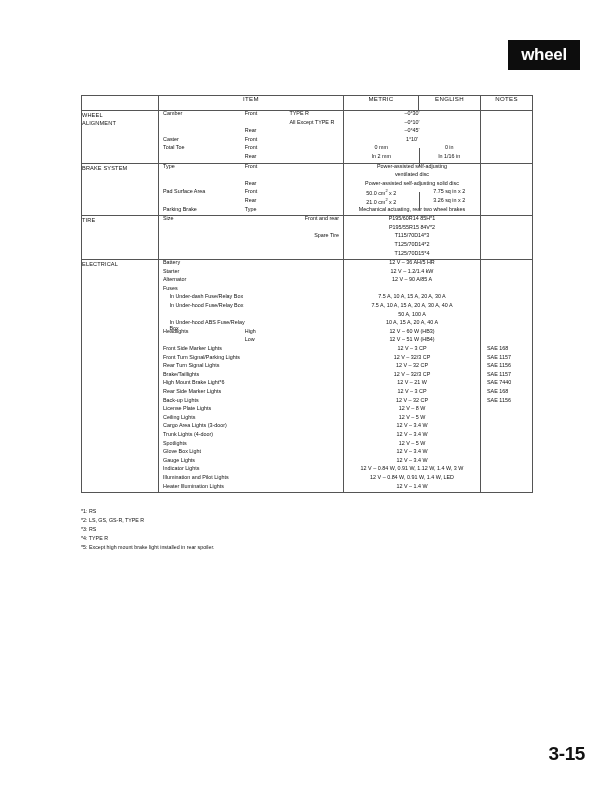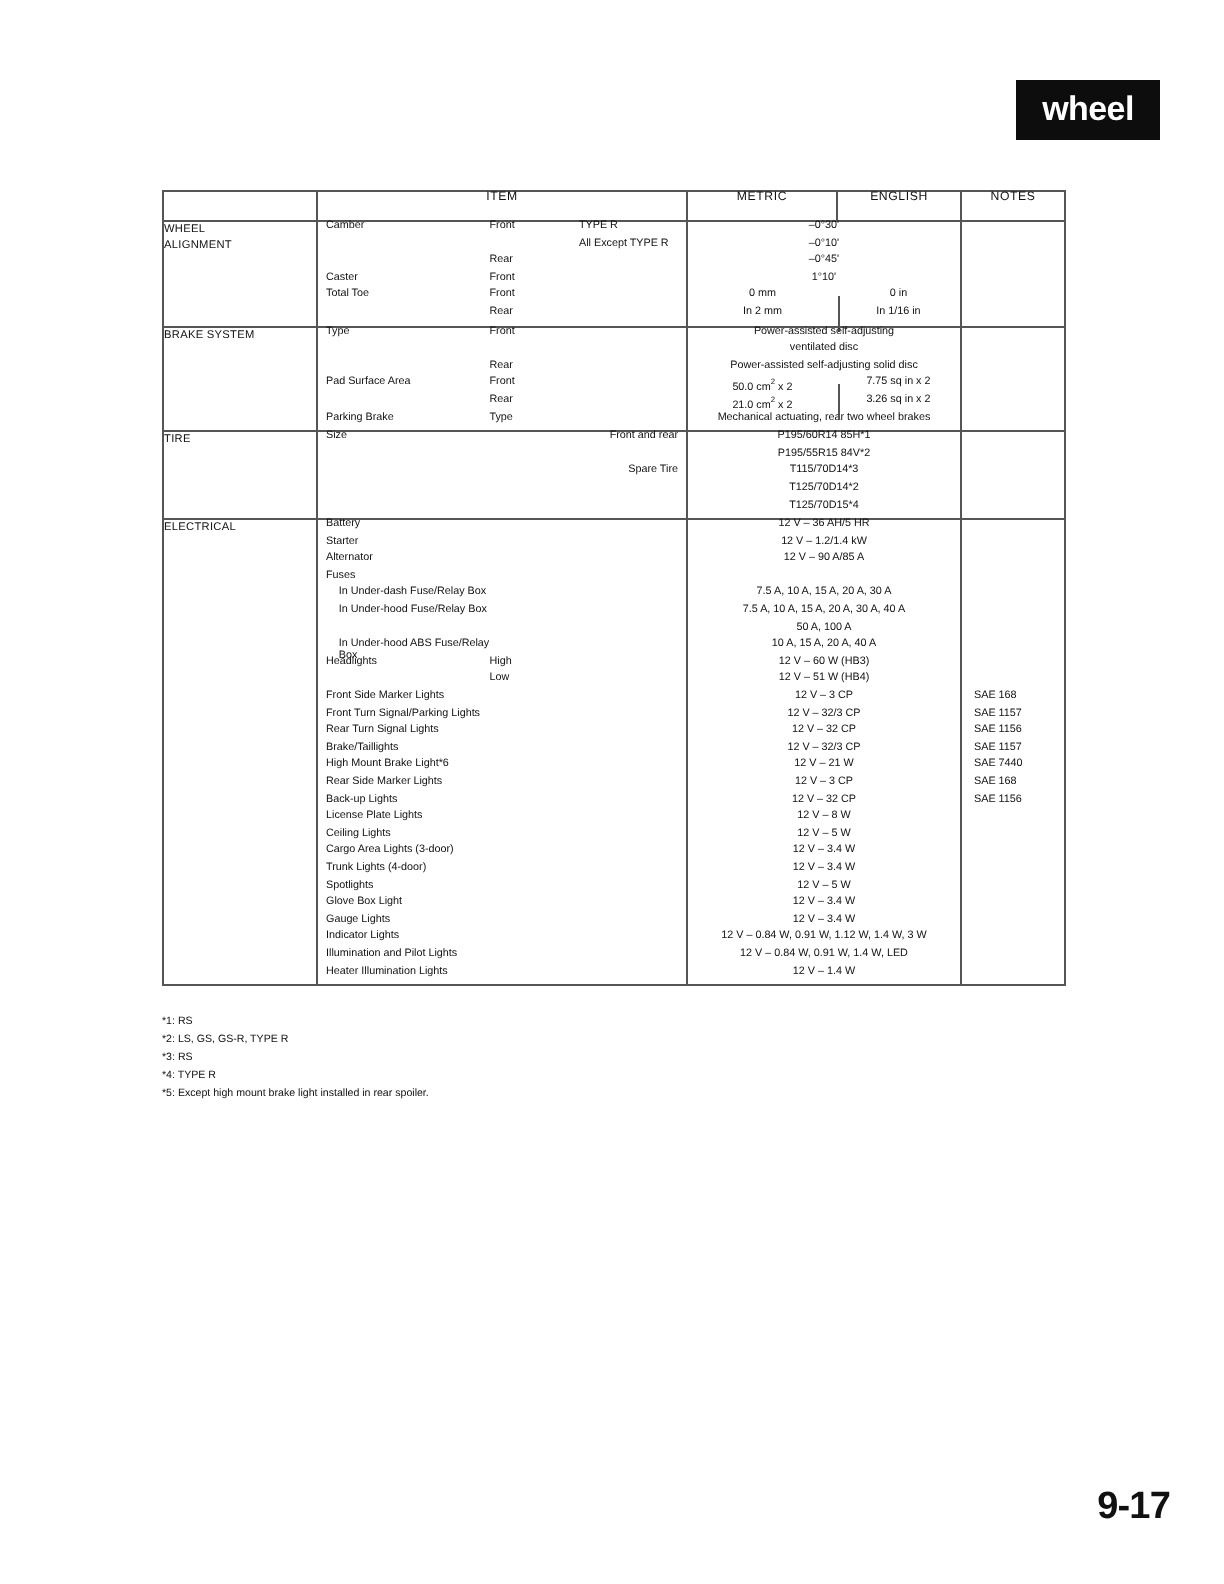--- a/index.html
+++ b/index.html
@@ -490,15 +490,15 @@
   </div>
 
   <div class="footnotes" id="footnotes">
       <div>*1: RS</div>
       <div>*2: LS, GS, GS-R, TYPE R</div>
       <div>*3: RS</div>
       <div>*4: TYPE R</div>
       <div>*5: Except high mount brake light installed in rear spoiler.</div>
     </div>
 
-  <div class="page-num">9-17</div>
+  <div class="page-num">3-15</div>
 
 </div>
 
 </body></html>

